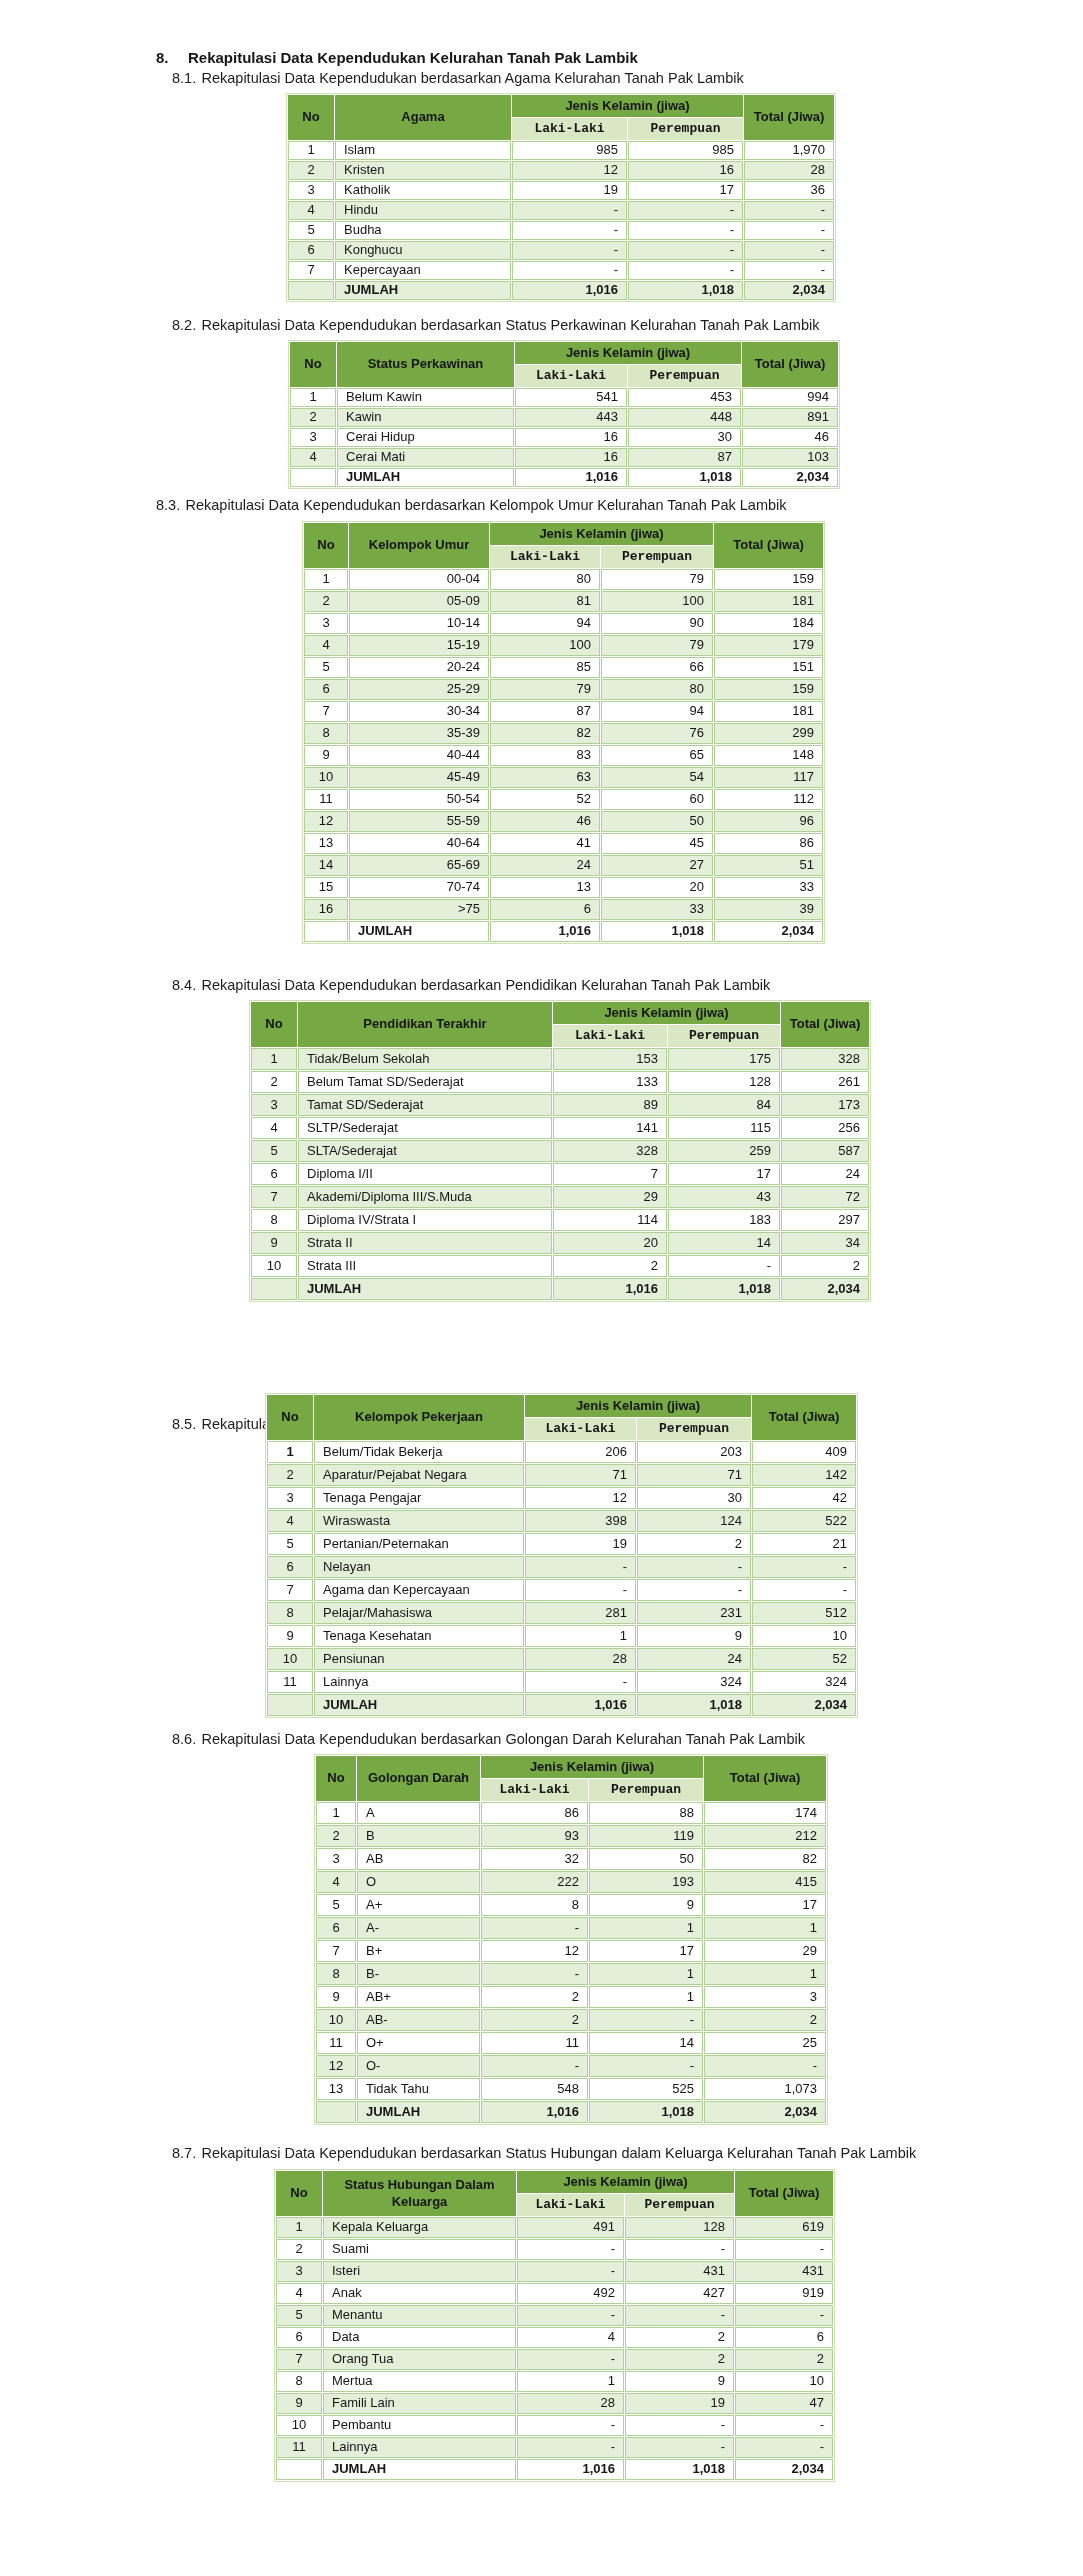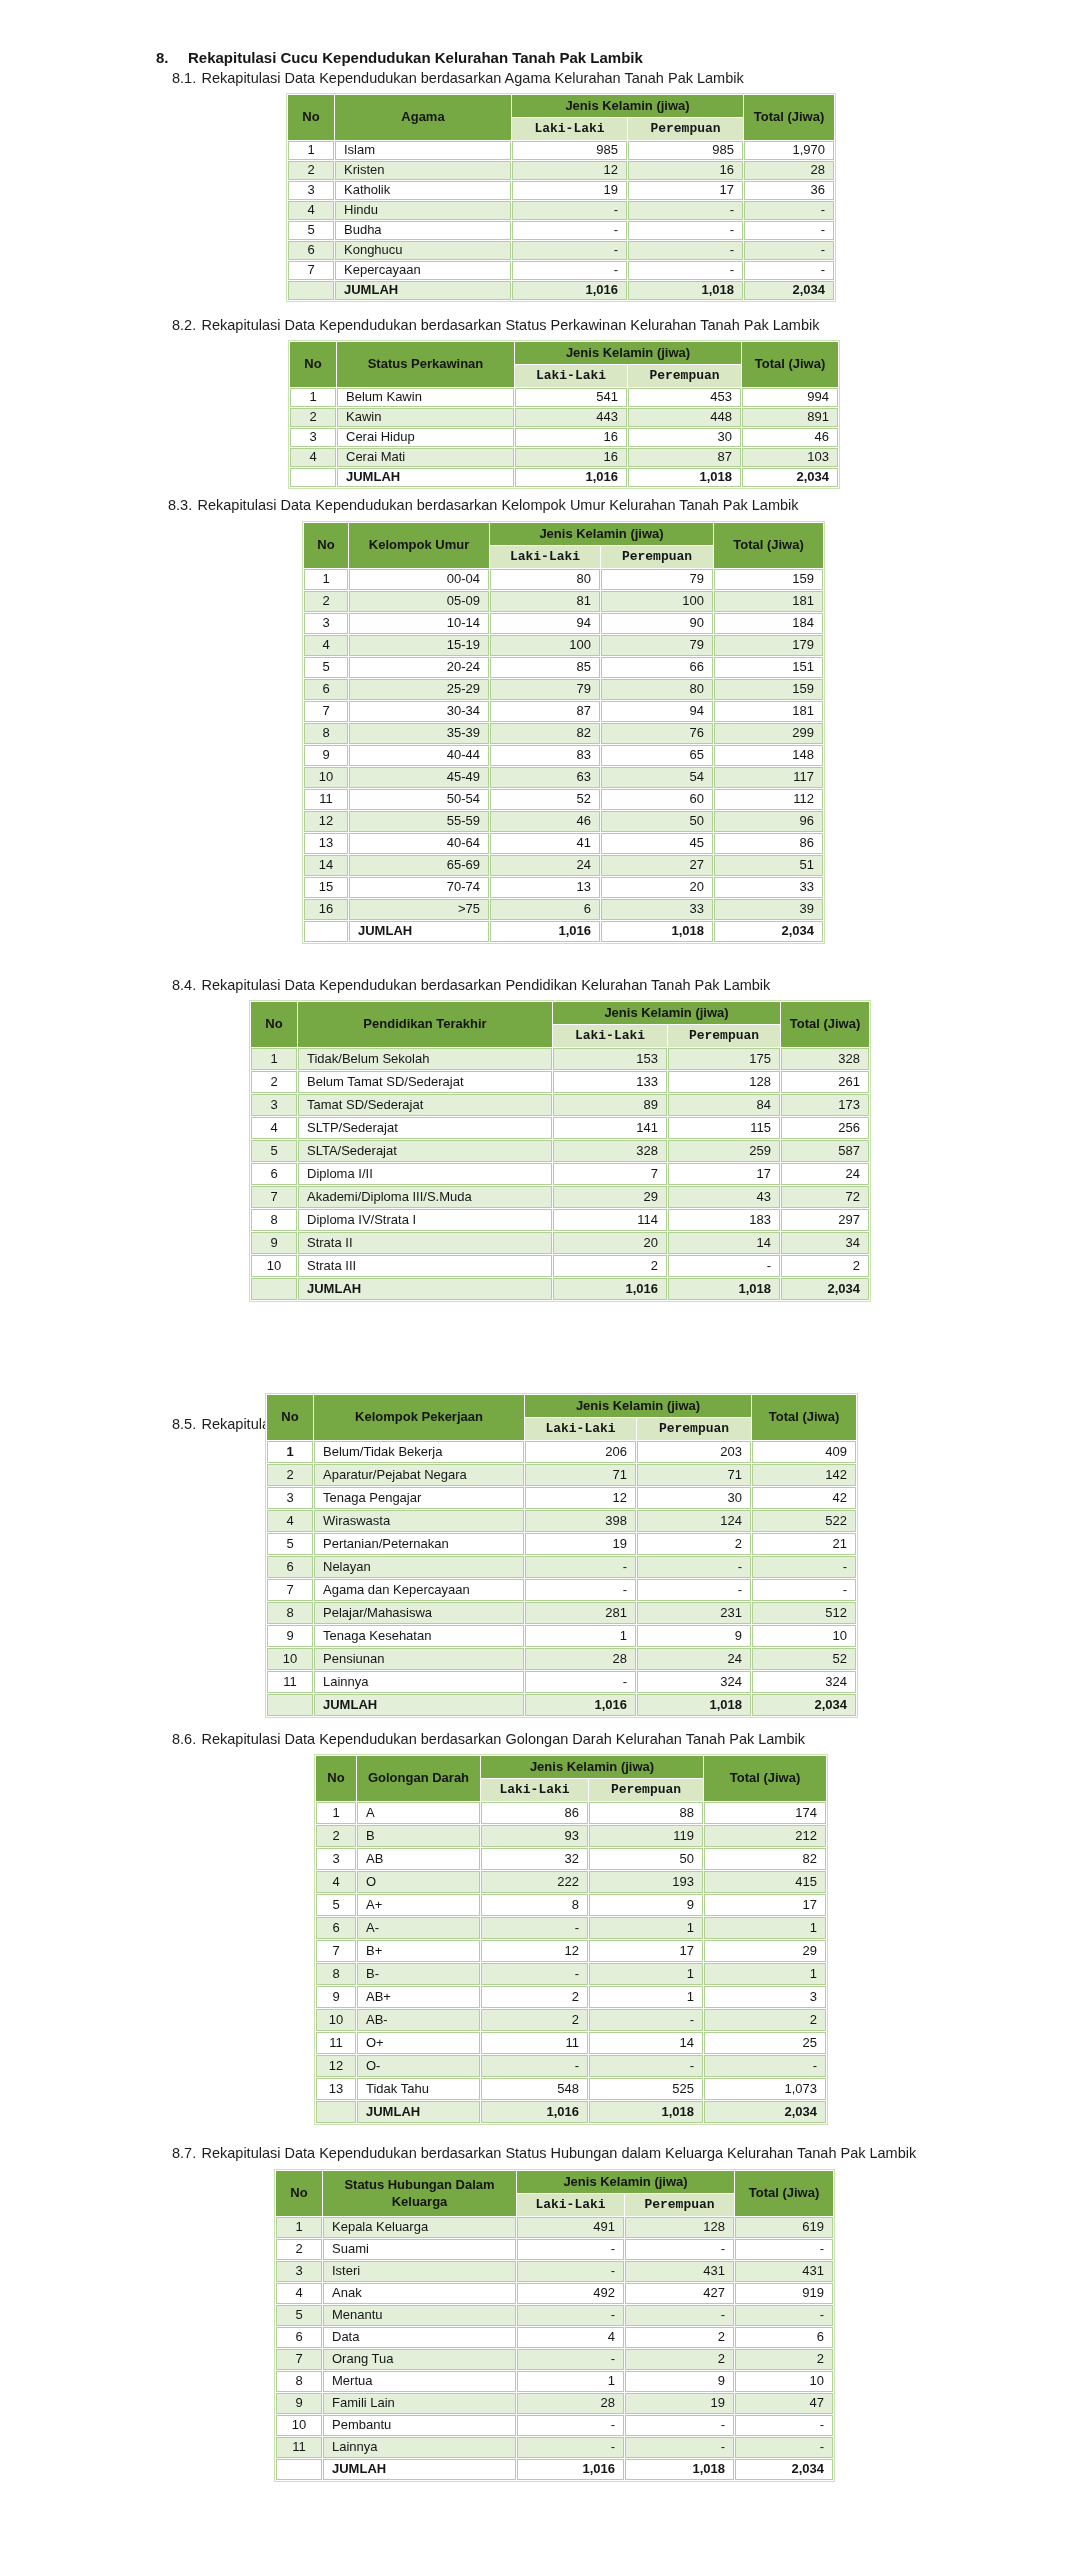--- a/index.html
+++ b/index.html
@@ -38,30 +38,30 @@
   table.doc-table td.num-cell { text-align:right; }
   table.doc-table td.cat-left { text-align:left; }
   table.doc-table td.cat-center { text-align:right; }
   table.doc-table tr.total-row td { font-weight:bold; }
   table.doc-table td.bold-no { font-weight:bold; }
 </style>
 </head>
 <body>
 
 <div class="main-heading">
-  <span class="h-num">8.</span><span>Rekapitulasi Cucu Kependudukan Kelurahan Tanah Pak Lambik</span>
+  <span class="h-num">8.</span><span>Rekapitulasi Data Kependudukan Kelurahan Tanah Pak Lambik</span>
 </div>
 
 <div class="sec-title" style="top:70px; left:172px;">
   <span class="s-num">8.1.</span><span>Rekapitulasi Data Kependudukan berdasarkan Agama Kelurahan Tanah Pak Lambik</span>
 </div>
 <div class="sec-title" style="top:317px; left:172px;">
   <span class="s-num">8.2.</span><span>Rekapitulasi Data Kependudukan berdasarkan Status Perkawinan Kelurahan Tanah Pak Lambik</span>
 </div>
-<div class="sec-title" style="top:497px; left:168px;">
+<div class="sec-title" style="top:497px; left:156px;">
   <span class="s-num">8.3.</span><span>Rekapitulasi Data Kependudukan berdasarkan Kelompok Umur Kelurahan Tanah Pak Lambik</span>
 </div>
 <div class="sec-title" style="top:977px; left:172px;">
   <span class="s-num">8.4.</span><span>Rekapitulasi Data Kependudukan berdasarkan Pendidikan Kelurahan Tanah Pak Lambik</span>
 </div>
 <div class="sec-title" style="top:1416px; left:172px;">
   <span class="s-num">8.5.</span><span>Rekapitulasi Data Kependudukan berdasarkan Pekerjaan Kelurahan Tanah Pak Lambik</span>
 </div>
 <div class="sec-title" style="top:1731px; left:172px;">
   <span class="s-num">8.6.</span><span>Rekapitulasi Data Kependudukan berdasarkan Golongan Darah Kelurahan Tanah Pak Lambik</span>

